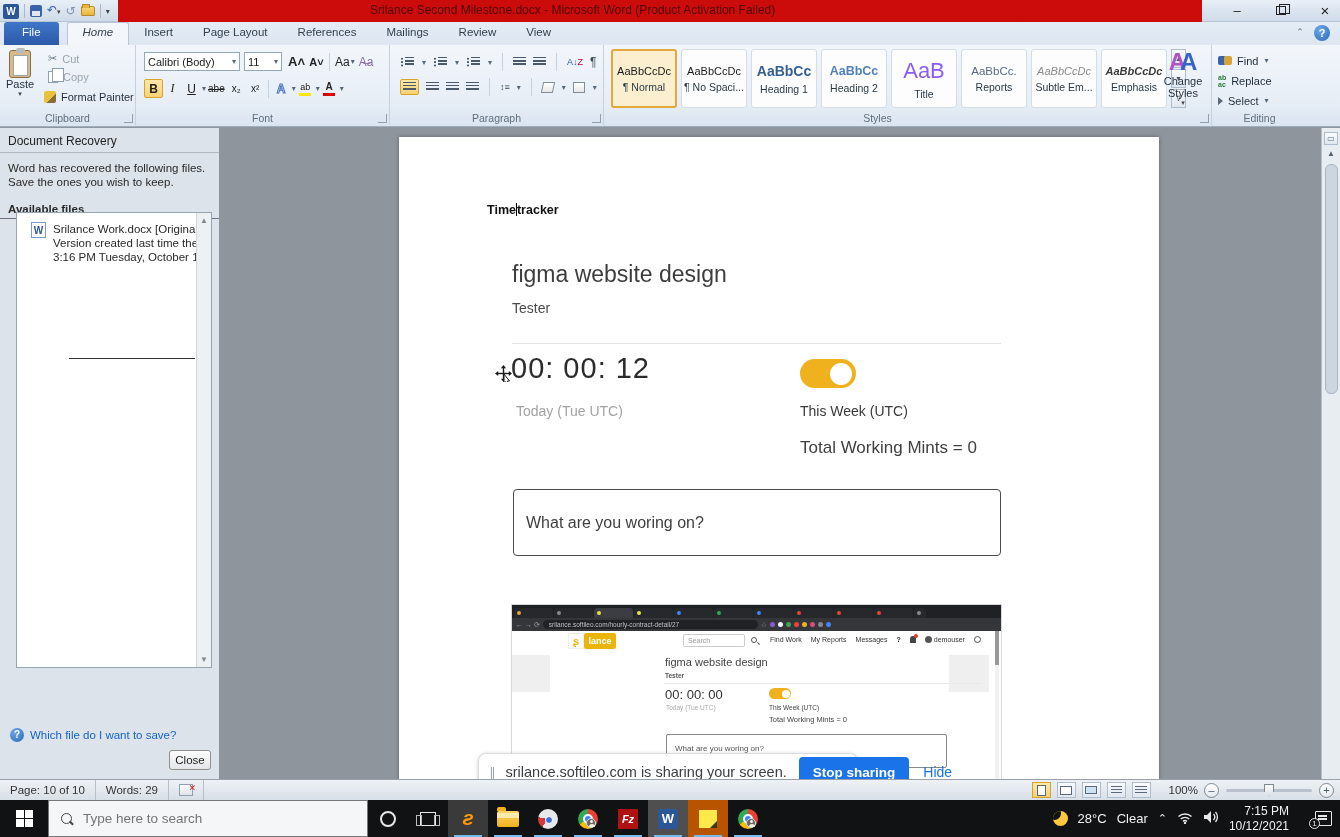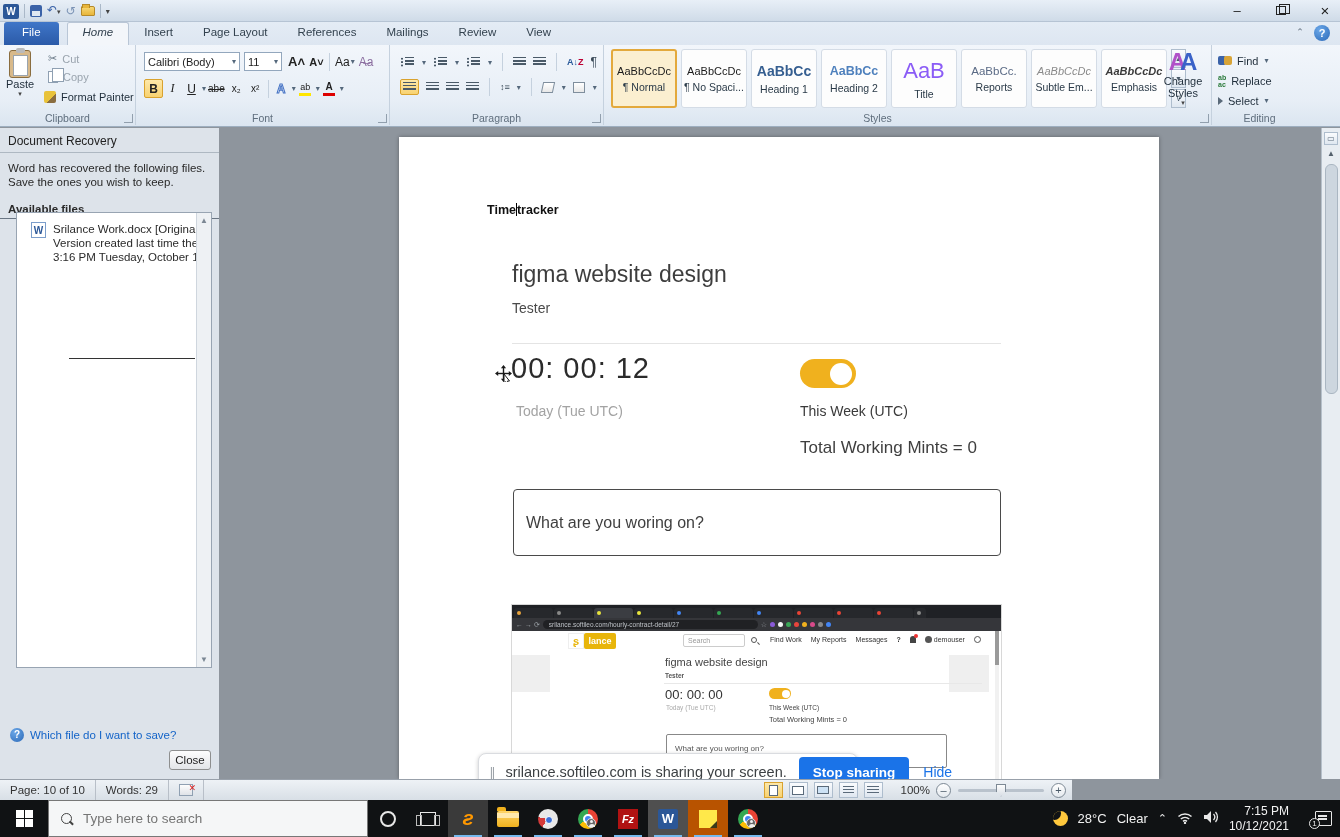--- a/index.html
+++ b/index.html
@@ -170,21 +170,21 @@
 
   
   .sharebar { position:absolute; left:478px; top:625px; width:380px; height:38px; background:#fff;
     border:1px solid #dadce0; border-radius:8px; box-shadow:0 1px 4px rgba(0,0,0,.2); display:flex; align-items:center; z-index:50; }
   .handle { color:#9aa0a6; font-size:13px; letter-spacing:2px; margin:0 8px 0 10px; }
   .share-msg { font-size:14.5px; color:#3c4043; white-space:nowrap; }
   .stopbtn { margin-left:12px; background:#1a73e8; color:#fff; font-size:13.5px; font-weight:bold; padding:8px 14px; border-radius:4px; white-space:nowrap; }
   .hidebtn { margin-left:14px; margin-right:10px; color:#1a73e8; font-size:14px; }
 
   
-  .statusbar { position:absolute; left:0; top:779px; width:1072px; height:21px;
+  .statusbar { position:absolute; left:0; top:779px; width:1340px; height:21px;
     background:linear-gradient(#eef2f6,#d8dfe6); border-top:1px solid #98a0aa; font-size:11.5px; color:#333; }
   .sseg { display:flex; align-items:center; height:100%; padding:0 10px; border-right:1px solid #b8bfc8; }
   .sleft { display:flex; height:100%; }
   .proof { width:14px; height:12px; background:linear-gradient(#fdfdfd,#dfe3e8); border:1px solid #8fa0b2; position:relative; }
   .proof::after { content:"\2715"; position:absolute; right:-4px; top:-2px; color:#d22; font-size:9px; font-weight:bold; }
   .sright { position:absolute; right:6px; top:0; height:100%; display:flex; align-items:center; gap:6px; }
   .viewbtn { width:19px; height:16px; background:linear-gradient(#fafcfe,#dfe7f0); border:1px solid #aebdcd; display:flex; align-items:center; justify-content:center; }
   .viewbtn.on { background:linear-gradient(#fde8a9,#f8d271); border-color:#d9a22e; }
   .vb-page { width:9px; height:11px; background:#fff; border:1px solid #5a6a7a; }
   .vb-lines { width:11px; height:9px; background:repeating-linear-gradient(to bottom,#5a6a7a 0 1px,transparent 1px 3px); }
@@ -245,20 +245,23 @@
     <div class="qat">
       <span class="wlogo">W</span>
       <span class="qsep"></span>
       <span class="saveico"></span>
       <span class="qico">↶<span style="font-size:7px;color:#444">▾</span></span>
       <span class="qico" style="color:#7b93b5">↺</span>
       <span class="folderico"></span>
       <span class="qsep"></span>
       <span style="font-size:8px;color:#444">▾</span>
     </div>
+    <div class="redtitle">
+      <span>Srilance Second Milestone.docx  -  Microsoft Word (Product Activation Failed)</span>
+    </div>
     <div class="winbtns">
       <span class="winbtn">–</span>
       <span class="winbtn"><span class="restore-glyph"></span></span>
       <span class="winbtn" style="font-size:15px">×</span>
     </div>
   </div>
 
   <div class="tabrow">
     <div class="tabs">
       <span class="tab file">File</span>
@@ -345,21 +348,21 @@
         <span class="bullets-ic"></span>
           <span class="car8">▾</span>
         <span class="bullets-ic"></span>
           <span class="car8">▾</span>
         <span class="bullets-ic"></span>
           <span class="car8">▾</span>
         <span class="vline"></span>
         <span class="lines-ic"></span>
         <span class="lines-ic"></span>
         <span class="vline"></span>
-        <span style="font-size:9px;color:#2a5a9a;font-weight:bold">A↓<span style="color:#b03">Z</span></span>
+        <span style="font-size:9px;color:#2a5a9a;font-weight:normal">A↓<span style="color:#b03">Z</span></span>
         <span style="font-size:12px;color:#3a4a58">¶</span>
       </div>
       <div class="abs flex" style="left:10px;top:33px;gap:7px">
         <span class="fbtn on" style="height:16px">
             <span class="lines-ic"></span>
           </span>
         <span class="lines-ic"></span>
         <span class="lines-ic"></span>
         <span class="lines-ic"></span>
         <span class="vline"></span>

